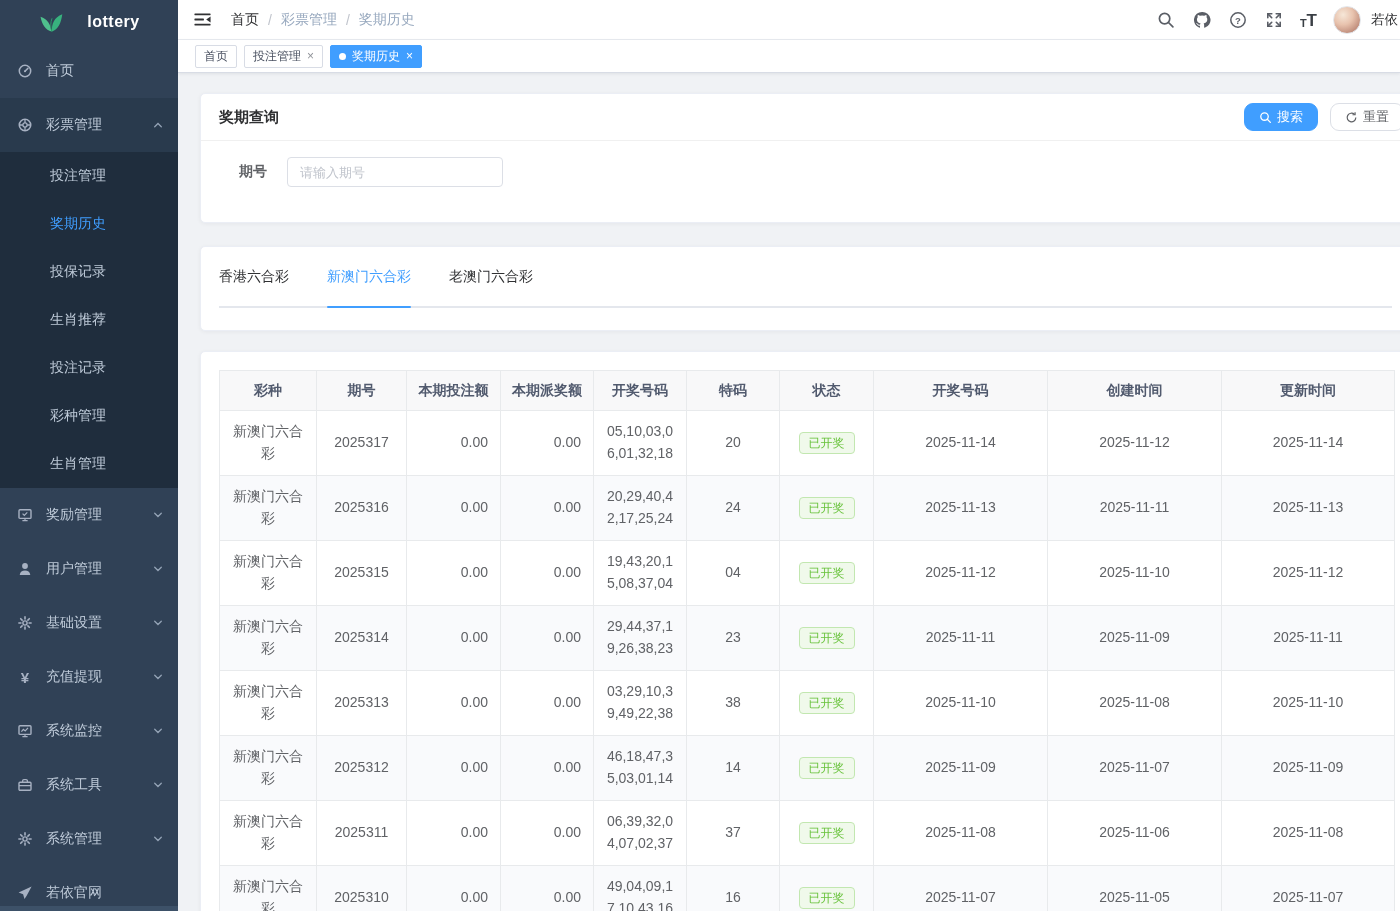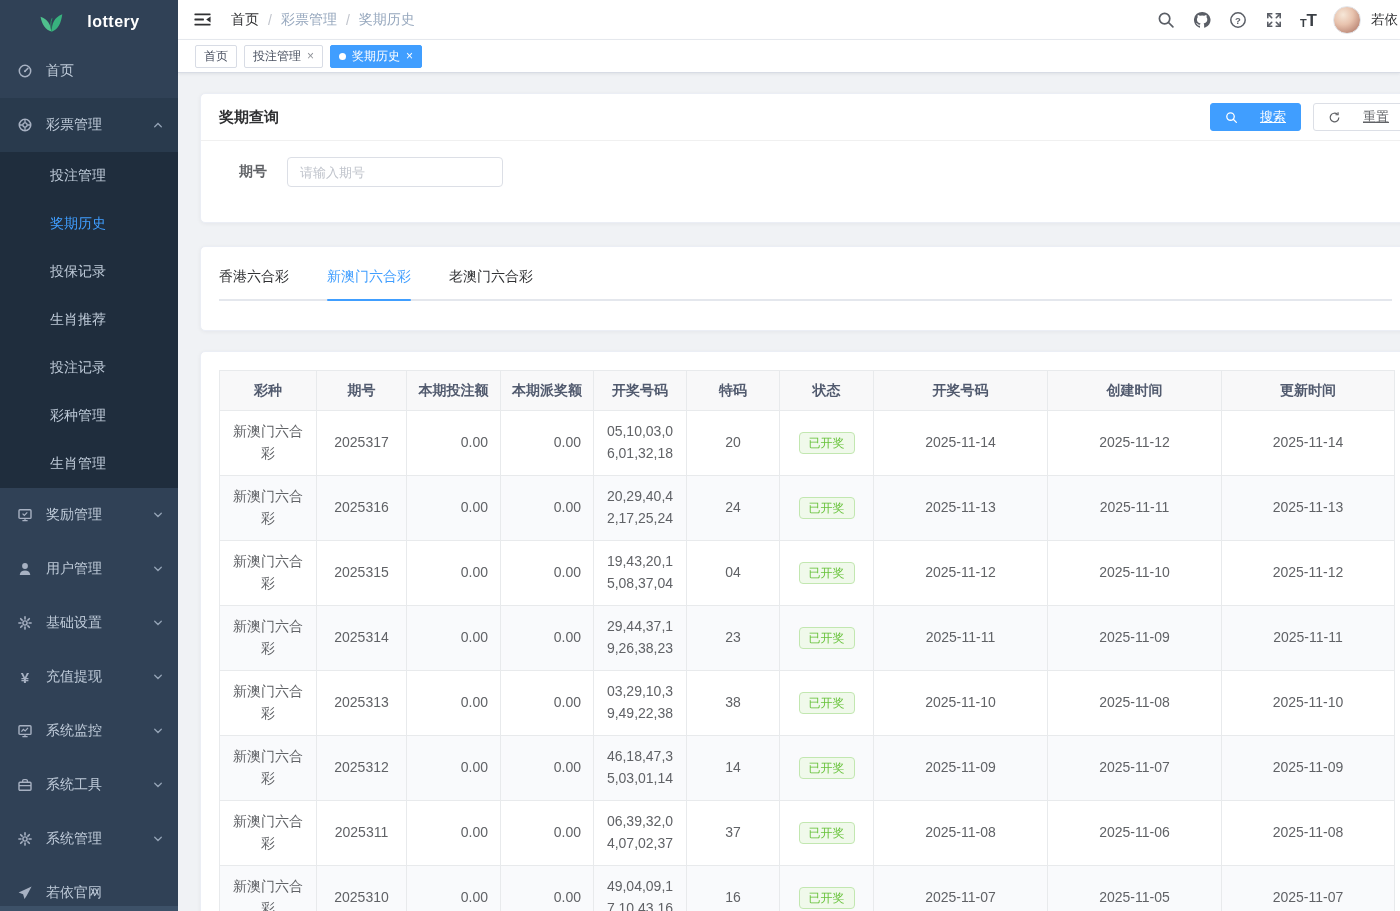--- a/index.html
+++ b/index.html
@@ -63,37 +63,37 @@
   .content { flex:1 1 auto; background:#f0f2f5; padding:20px 0 0 22px; overflow:visible; }
   .card { width:1211px; background:#fff; border-radius:5px; border:1px solid #ebeef5;
     box-shadow:0 1px 4px rgba(0,21,41,.05); }
 
   
   .search-card { height:130px; margin-bottom:23px; }
   .card-header { height:47px; display:flex; align-items:center; justify-content:space-between;
     border-bottom:1px solid #f0f0f0; padding:0 6px 0 18px; }
   .card-title { font-size:15px; font-weight:bold; color:#303133; }
   .header-buttons { display:flex; gap:12px; }
-  .btn { display:inline-flex; align-items:center; gap:22px; height:28px; padding:0 14px; font-size:13px;
-    border-radius:3px; cursor:pointer; border:1px solid transparent;
-    font-family:"Liberation Sans","DejaVu Sans",sans-serif;text-decoration:underline; }
+  .btn { display:inline-flex; align-items:center; gap:5px; height:28px; padding:0 14px; font-size:13px;
+    border-radius:9px; cursor:pointer; border:1px solid transparent;
+    font-family:"Liberation Sans","DejaVu Sans",sans-serif; }
   .btn svg { width:13px; height:13px; }
   .btn.primary { background:#409EFF; color:#fff; border-color:#409EFF; }
   .btn.plain { background:#fff; color:#606266; border-color:#dcdfe6; }
   .card-body { padding:16px 18px 0; display:flex; align-items:center; }
   .form-label { font-size:14px; font-weight:600; color:#606266; margin-left:20px; }
   .form-input { width:216px; height:30px; border:1px solid #dcdfe6; border-radius:4px; padding:0 12px;
     font-size:13px; color:#606266; margin-left:20px; outline:none;
     font-family:"Liberation Sans","DejaVu Sans",sans-serif; }
   .form-input::placeholder { color:#c0c4cc; }
 
   
   .tabs-card { height:85px; margin-bottom:20px; padding:21px 18px 0; }
   .tabs { display:flex; gap:38px; border-bottom:2px solid #e4e7ed; }
-  .tab { position:relative; font-size:14px; color:#303133; padding-bottom:13px; cursor:pointer; white-space:nowrap; }
+  .tab { position:relative; font-size:14px; color:#303133; padding-bottom:20px; cursor:pointer; white-space:nowrap; }
   .tab.active { color:#409EFF; }
   .tab.active::after { content:""; position:absolute; left:0; right:0; bottom:-2px; height:2px;
     background:#409EFF; border-radius:2px; }
 
   
   .table-card { min-height:610px; padding:18px; }
   table { border-collapse:collapse; table-layout:fixed; width:1175px; font-size:14px; color:#606266; }
   th { background:#f8f8f9; height:40px; font-weight:bold; color:#515a6e; border:1px solid #e8eaec;
     font-size:14px; padding:0 10px; text-align:center; }
   td { height:65px; border:1px solid #e8eaec; padding:6px 10px; text-align:center; line-height:1.55;

